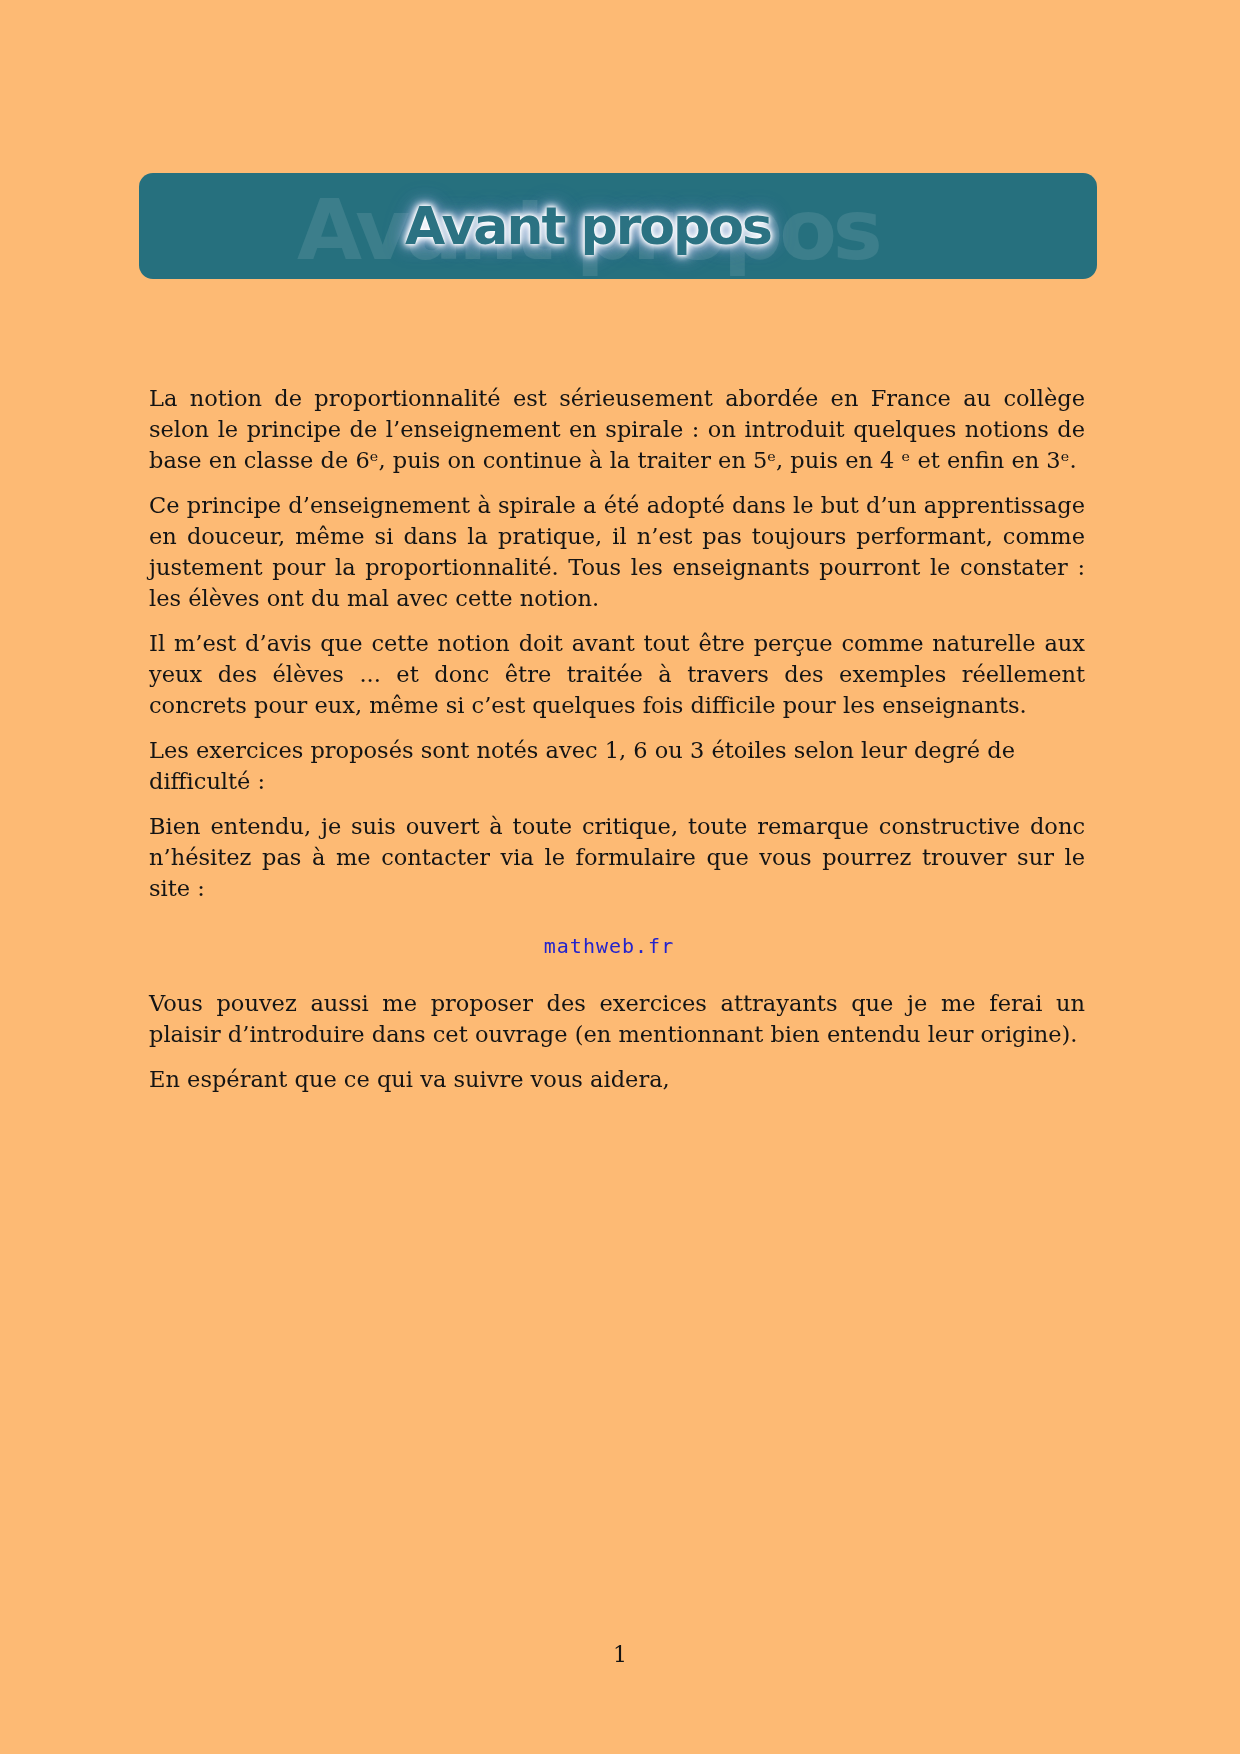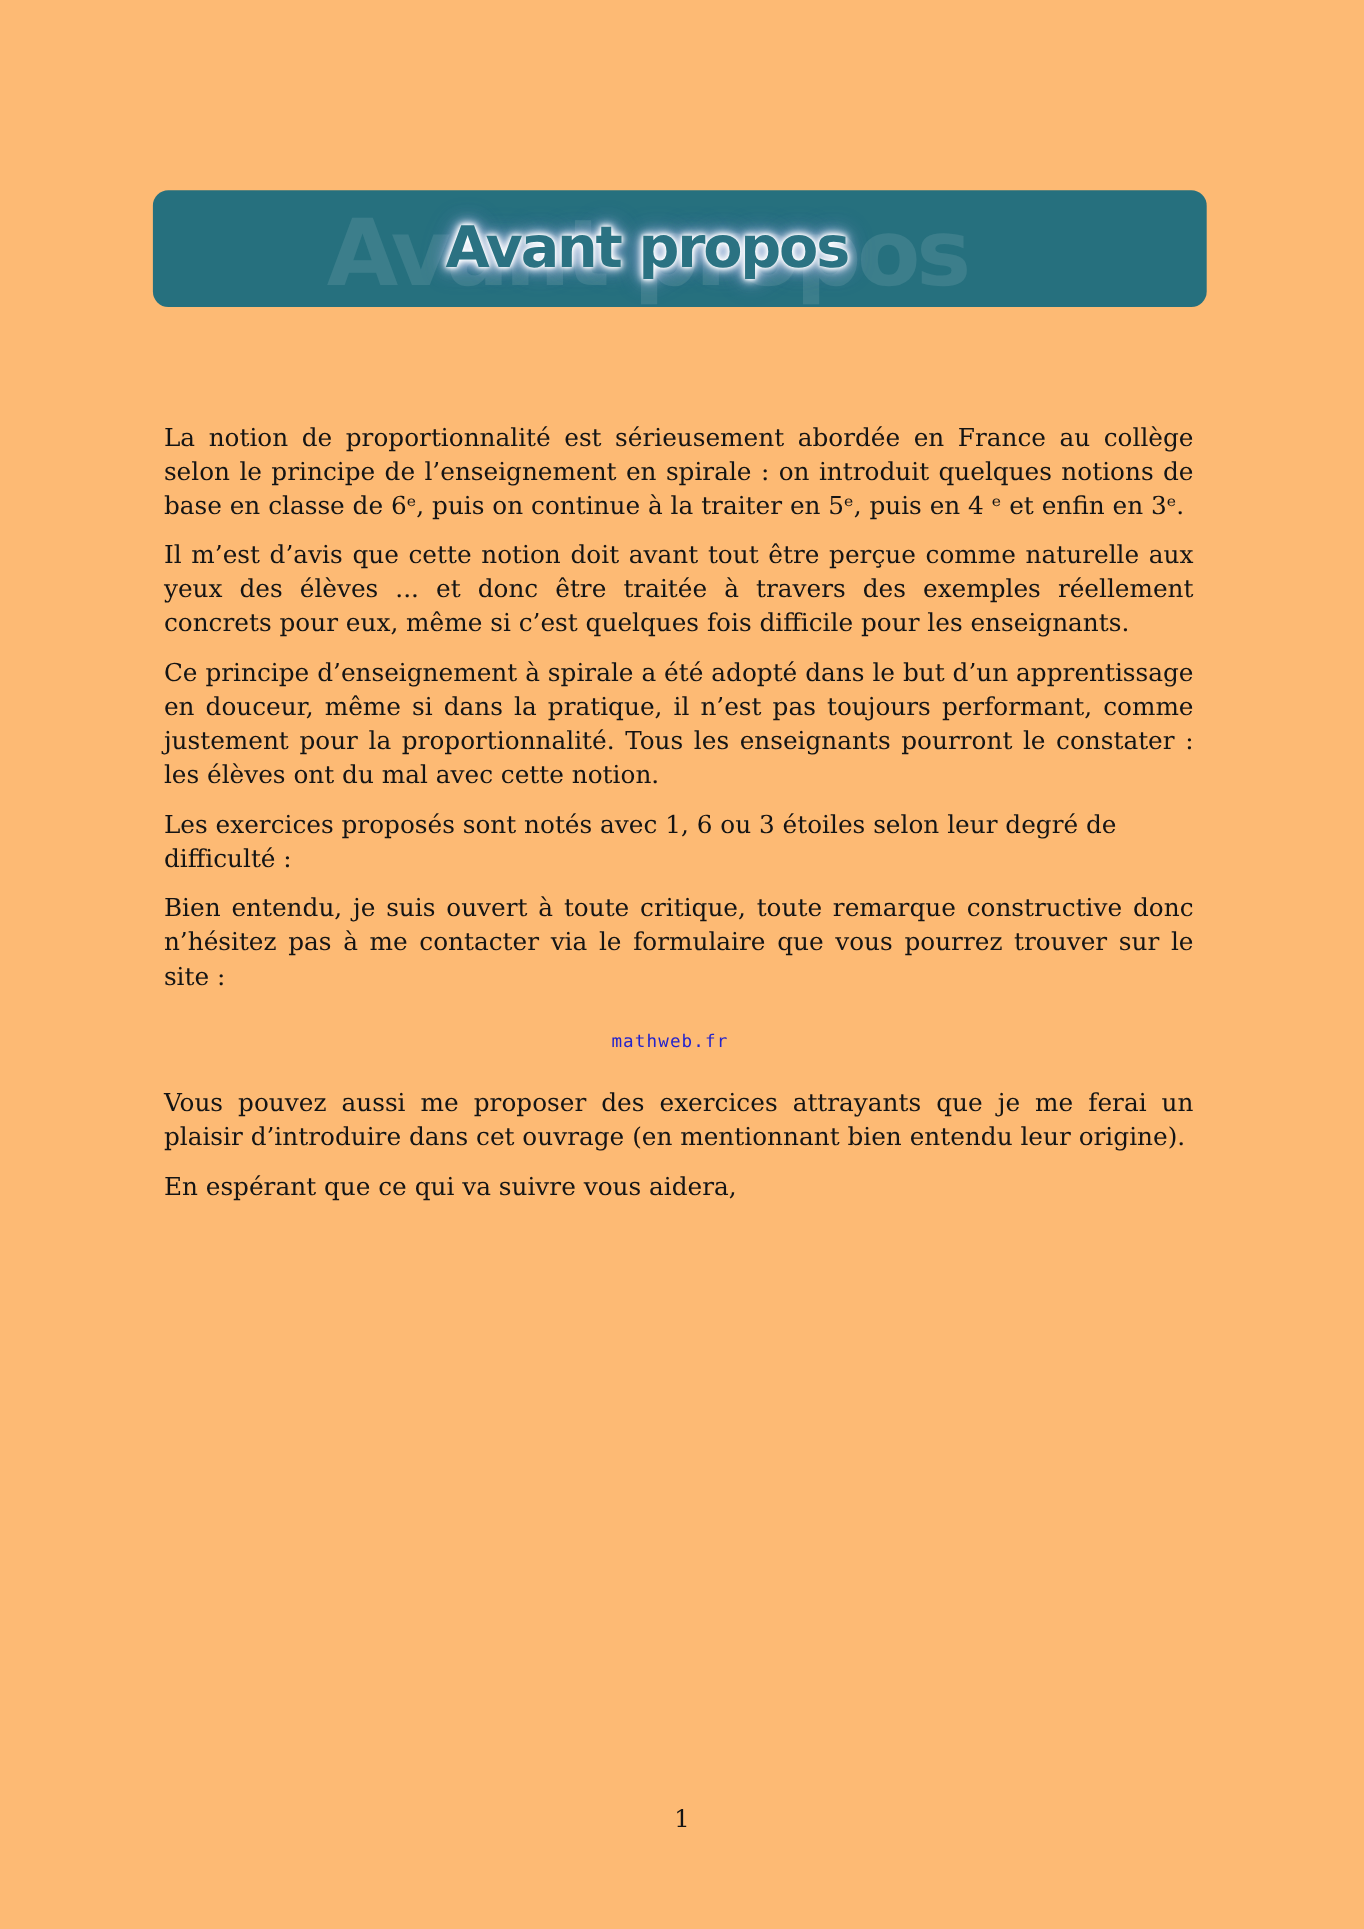--- a/index.html
+++ b/index.html
@@ -91,21 +91,21 @@
     font-family: "DejaVu Sans", sans-serif;
     font-size: 24px;
     letter-spacing: 1px;
   }
   .link-line {
     text-align: center;
     margin: 26px 0 26px 0;
   }
   .site-link {
     font-family: "DejaVu Sans Mono", monospace;
-    font-size: 16px;
+    font-size: 20px;
     color: #2323cc;
     text-decoration: none;
     letter-spacing: 1px;
     cursor: pointer;
   }
   .signature {
     margin-top: 16px;
   }
 
   
@@ -125,23 +125,23 @@
 
   <div class="banner">
     <div class="banner-watermark">Avant propos</div>
     <div class="banner-title">Avant propos</div>
   </div>
 
   <div class="content">
 
     <p class="para">La notion de proportionnalité est sérieusement abordée en France au collège selon le principe de l’enseignement en spirale : on introduit quelques notions de base en classe de 6ᵉ, puis on continue à la traiter en 5ᵉ, puis en 4 ᵉ et enfin en 3ᵉ.</p>
 
+    <p class="para">Ce principe d’enseignement à spirale a été adopté dans le but d’un apprentissage en douceur, même si dans la pratique, il n’est pas toujours performant, comme justement pour la proportionnalité. Tous les enseignants pourront le constater : les élèves ont du mal avec cette notion.</p>
+
     <p class="para">Il m’est d’avis que cette notion doit avant tout être perçue comme naturelle aux yeux des élèves ... et donc être traitée à travers des exemples réellement concrets pour eux, même si c’est quelques fois difficile pour les enseignants.</p>
-
-    <p class="para">Ce principe d’enseignement à spirale a été adopté dans le but d’un apprentissage en douceur, même si dans la pratique, il n’est pas toujours performant, comme justement pour la proportionnalité. Tous les enseignants pourront le constater : les élèves ont du mal avec cette notion.</p>
 
     <div class="para para-lines">
       <div>Les exercices proposés sont notés avec 1, 6 ou 3 étoiles selon leur degré de difficulté :</div>
     </div>
 
 
     <p class="para">Bien entendu, je suis ouvert à toute critique, toute remarque constructive donc n’hésitez pas à me contacter via le formulaire que vous pourrez trouver sur le site :</p>
 
     <div class="link-line">
       <a class="site-link" href="#">mathweb.fr</a>

